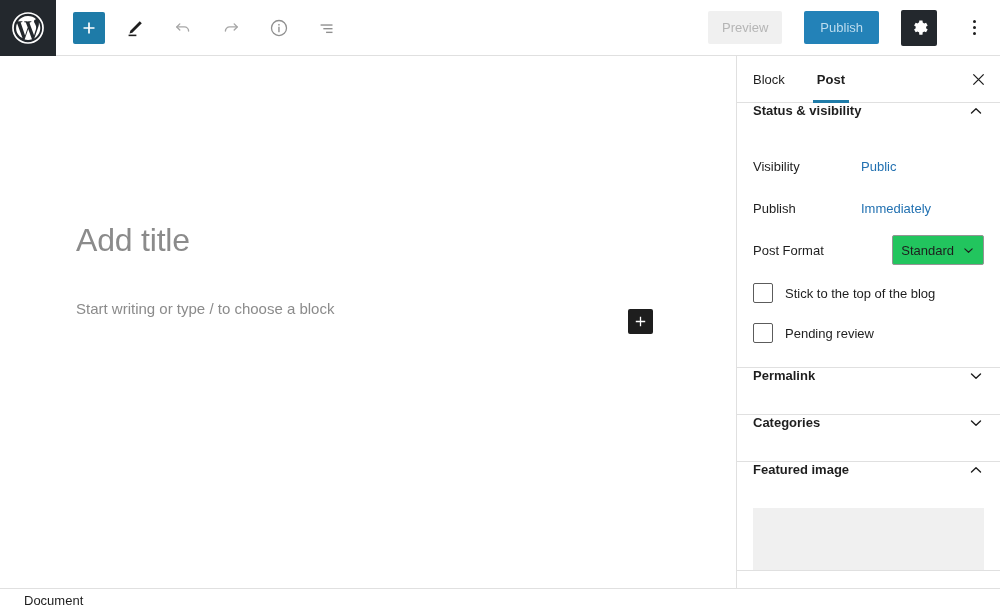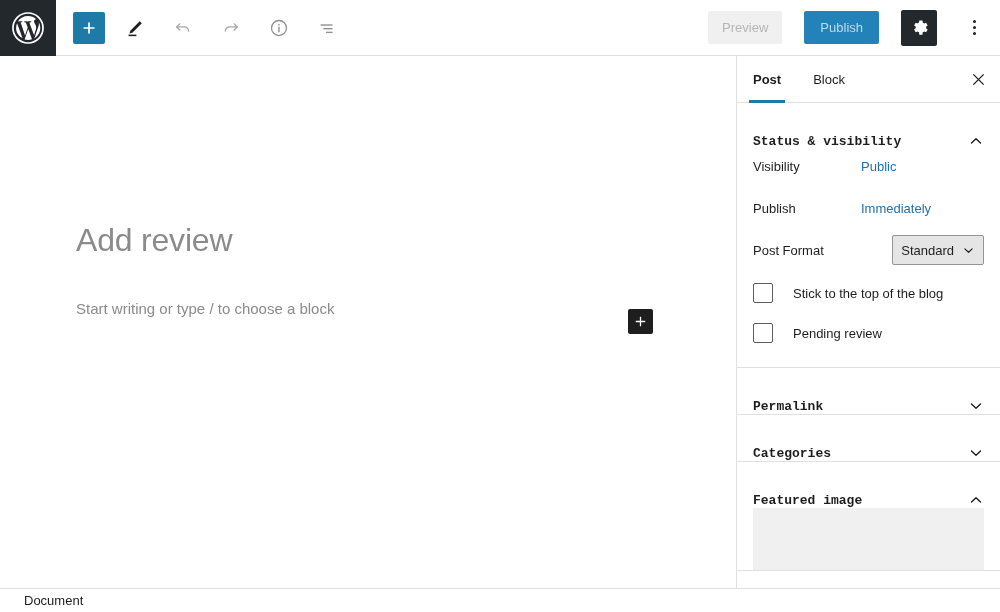--- a/index.html
+++ b/index.html
@@ -87,36 +87,36 @@
     content: ""; position: absolute; left: 12px; right: 12px; bottom: -1px;
     height: 3px; background: #1e7ba8;
   }
   .sb-close {
     margin-left: auto; width: 44px; display: flex; align-items: center; justify-content: center;
     background: transparent; border: none;
   }
 
   .panel { border-bottom: 1px solid #e0e0e0; }
   .panel-head {
-    height: 46px; display: flex; align-items: flex-end; padding: 0 16px;
-    background: transparent; border: none; width: 100%; font-family: Liberation Mono, monospace;
+    height: 46px; display: flex; align-items: flex-start; padding: 0 16px;
+    background: transparent; border: none; width: 100%; font-family: Liberation Sans, sans-serif;
   }
   .panel-title { font-size: 13px; font-weight: 600; color: #1e1e1e; }
   .panel-chev { margin-left: auto; display: flex; align-items: center; }
   .panel-body { padding: 0 16px 16px 16px; }
 
   .row { display: flex; align-items: center; min-height: 34px; margin-bottom: 8px; }
   .row-label { font-size: 13px; color: #1e1e1e; width: 108px; flex: 0 0 108px; }
   .row-link { font-size: 13px; color: #2271b1; background: none; border: none; font-family: inherit; padding: 0; }
   .row-select {
-    margin-left: auto; border: 1px solid #949494; border-radius: 2px; background: #e5e5e5;
+    margin-left: auto; border: 1px solid #949494; border-radius: 2px; background: #22c55e;
     font-size: 13px; color: #1e1e1e; padding: 5px 8px; font-family: inherit;
     display: flex; align-items: center; gap: 8px; height: 30px;
   }
-  .check-row { display: flex; align-items: center; gap: 20px; min-height: 36px; margin-top: 4px; }
+  .check-row { display: flex; align-items: center; gap: 12px; min-height: 36px; margin-top: 4px; }
   .checkbox {
     width: 20px; height: 20px; flex: 0 0 20px; border: 1px solid #5c5c5c;
     border-radius: 2px; background: #fff;
   }
   .check-label { font-size: 13px; color: #1e1e1e; }
 
   .featured-placeholder { height: 62px; background: #f0f0f0; margin: 0 16px; }
 
   
   .footer {
@@ -198,34 +198,34 @@
         <span class="dot"></span>
         <span class="dot"></span>
         <span class="dot"></span>
       </button>
     </div>
   </div>
 
   <div class="body-row">
 
     <div class="canvas">
-      <div class="post-title">Add review</div>
+      <div class="post-title">Add title</div>
       <div class="post-body-placeholder">Start writing or type / to choose a block</div>
       <button class="block-inserter">
         <svg width="13" height="13" viewBox="0 0 16 16">
           <path d="M8 2.2v11.6M2.2 8h11.6" stroke="#fff" stroke-width="1.6" fill="none"></path>
         </svg>
       </button>
     </div>
 
     <div class="sidebar">
 
       <div class="sb-tabs">
+        <button class="sb-tab">Block</button>
         <button class="sb-tab active">Post</button>
-        <button class="sb-tab">Block</button>
         <button class="sb-close">
           <svg width="15" height="15" viewBox="0 0 16 16">
             <path d="M2.5 2.5l11 11M13.5 2.5l-11 11" stroke="#1e1e1e" stroke-width="1.4" fill="none"></path>
           </svg>
         </button>
       </div>
 
       <div class="panel">
         <button class="panel-head">
           <span class="panel-title">Status &amp; visibility</span>

